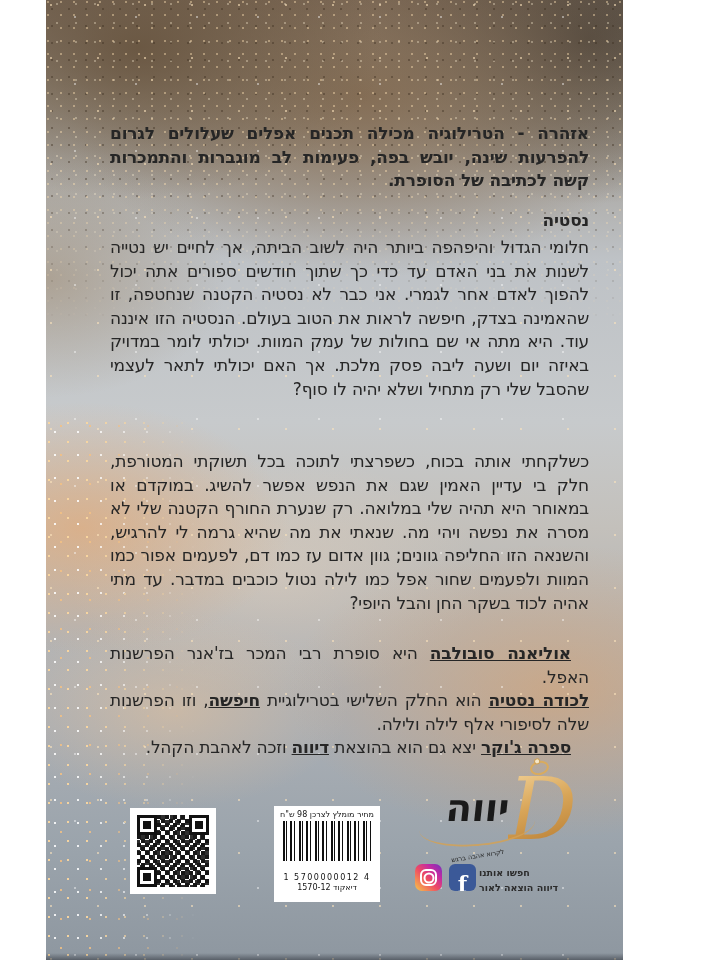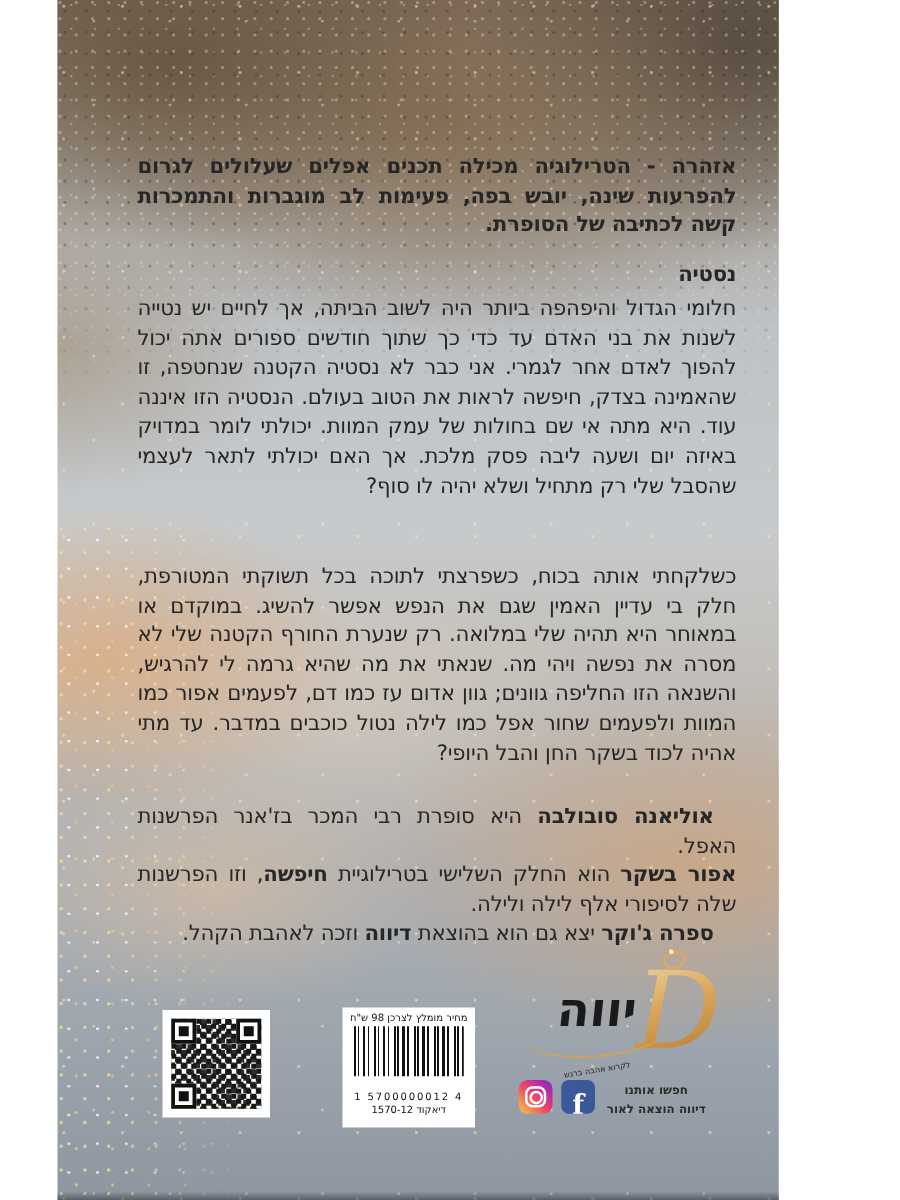--- a/index.html
+++ b/index.html
@@ -70,21 +70,21 @@
   }
   .warning  { top:122px; font-weight:700; }
   .heading  { font-weight:700; text-align:left; }
   .h1 { top:209px; }
   .p1 { top:236px; }
   .h2 { top:423px; }
   .p2 { top:450px; }
   .about { top:642px; }
   .about p { margin:0; }
   .about .indent { text-indent:18px; }
-  .b { font-weight:700; }
+  .b { font-weight:700;text-decoration:underline; }
 
   
   .qr {
     position:absolute; left:84px; top:808px; width:86px; height:86px;
     background:#fff; padding:7px; box-sizing:border-box;
   }
   .qr-pattern {
     position:relative; width:100%; height:100%;
     background:
       repeating-conic-gradient(#161616 0% 25%, transparent 0% 50%) 0 0/8px 8px,
@@ -144,42 +144,42 @@
         background:linear-gradient(45deg,#f7c948 0%, #ef4c62 45%, #c32aa3 72%, #7232bd 100%); }
   .ig::before { content:""; position:absolute; inset:5px; border:2px solid #fff; border-radius:6px; }
   .ig::after  { content:""; position:absolute; left:50%; top:50%; width:7px; height:7px;
                 border:2px solid #fff; border-radius:50%; transform:translate(-50%,-50%); }
   .fb { width:27px; height:27px; border-radius:6px; background:#3b5998; overflow:hidden;
         display:flex; align-items:flex-end; justify-content:center; }
   .fb span { color:#fff; font-family:"DejaVu Serif", serif; font-weight:700;
              font-size:22px; line-height:1; margin-bottom:-4px; }
   .findus {
     position:absolute; left:72px; top:100px; width:92px;
-    direction:rtl; text-align:center; font-size:9.5px; font-weight:700;
+    direction:rtl; text-align:left; font-size:9.5px; font-weight:700;
     color:#2b2b2b; line-height:1.55; white-space:nowrap;
   }
 </style>
 </head>
 <body>
 
 <div class="cover">
   <div class="grain-top"></div>
   <div class="glitter-left"></div>
   <div class="glitter-all"></div>
 
   <div class="txt warning">אזהרה - הטרילוגיה מכילה תכנים אפלים שעלולים לגרום להפרעות שינה, יובש בפה, פעימות לב מוגברות והתמכרות קשה לכתיבה של הסופרת.</div>
 
   <div class="txt heading h1">נסטיה</div>
   <div class="txt p1">חלומי הגדול והיפהפה ביותר היה לשוב הביתה, אך לחיים יש נטייה לשנות את בני האדם עד כדי כך שתוך חודשים ספורים אתה יכול להפוך לאדם אחר לגמרי. אני כבר לא נסטיה הקטנה שנחטפה, זו שהאמינה בצדק, חיפשה לראות את הטוב בעולם. הנסטיה הזו איננה עוד. היא מתה אי שם בחולות של עמק המוות. יכולתי לומר במדויק באיזה יום ושעה ליבה פסק מלכת. אך האם יכולתי לתאר לעצמי שהסבל שלי רק מתחיל ושלא יהיה לו סוף?</div>
 
   <div class="txt p2">כשלקחתי אותה בכוח, כשפרצתי לתוכה בכל תשוקתי המטורפת, חלק בי עדיין האמין שגם את הנפש אפשר להשיג. במוקדם או במאוחר היא תהיה שלי במלואה. רק שנערת החורף הקטנה שלי לא מסרה את נפשה ויהי מה. שנאתי את מה שהיא גרמה לי להרגיש, והשנאה הזו החליפה גוונים; גוון אדום עז כמו דם, לפעמים אפור כמו המוות ולפעמים שחור אפל כמו לילה נטול כוכבים במדבר. עד מתי אהיה לכוד בשקר החן והבל היופי?</div>
 
   <div class="txt about">
     <p class="indent"><span class="b">אוליאנה סובולבה</span><span> היא סופרת רבי המכר בז'אנר הפרשנות האפל.</span></p>
-    <p><span class="b">אפור בשקר</span><span> הוא החלק השלישי בטרילוגיית </span><span class="b">חיפשה</span><span>, וזו הפרשנות שלה לסיפורי אלף לילה ולילה.</span></p>
+    <p><span class="b">לכודה נסטיה</span><span> הוא החלק השלישי בטרילוגיית </span><span class="b">חיפשה</span><span>, וזו הפרשנות שלה לסיפורי אלף לילה ולילה.</span></p>
     <p class="indent"><span class="b">ספרה ג'וקר</span><span> יצא גם הוא בהוצאת </span><span class="b">דיווה</span><span> וזכה לאהבת הקהל.</span></p>
   </div>
 
   <div class="qr">
     <div class="qr-pattern">
       <div class="qf tl"></div>
       <div class="qf tr"></div>
       <div class="qf bl"></div>
     </div>
   </div>

